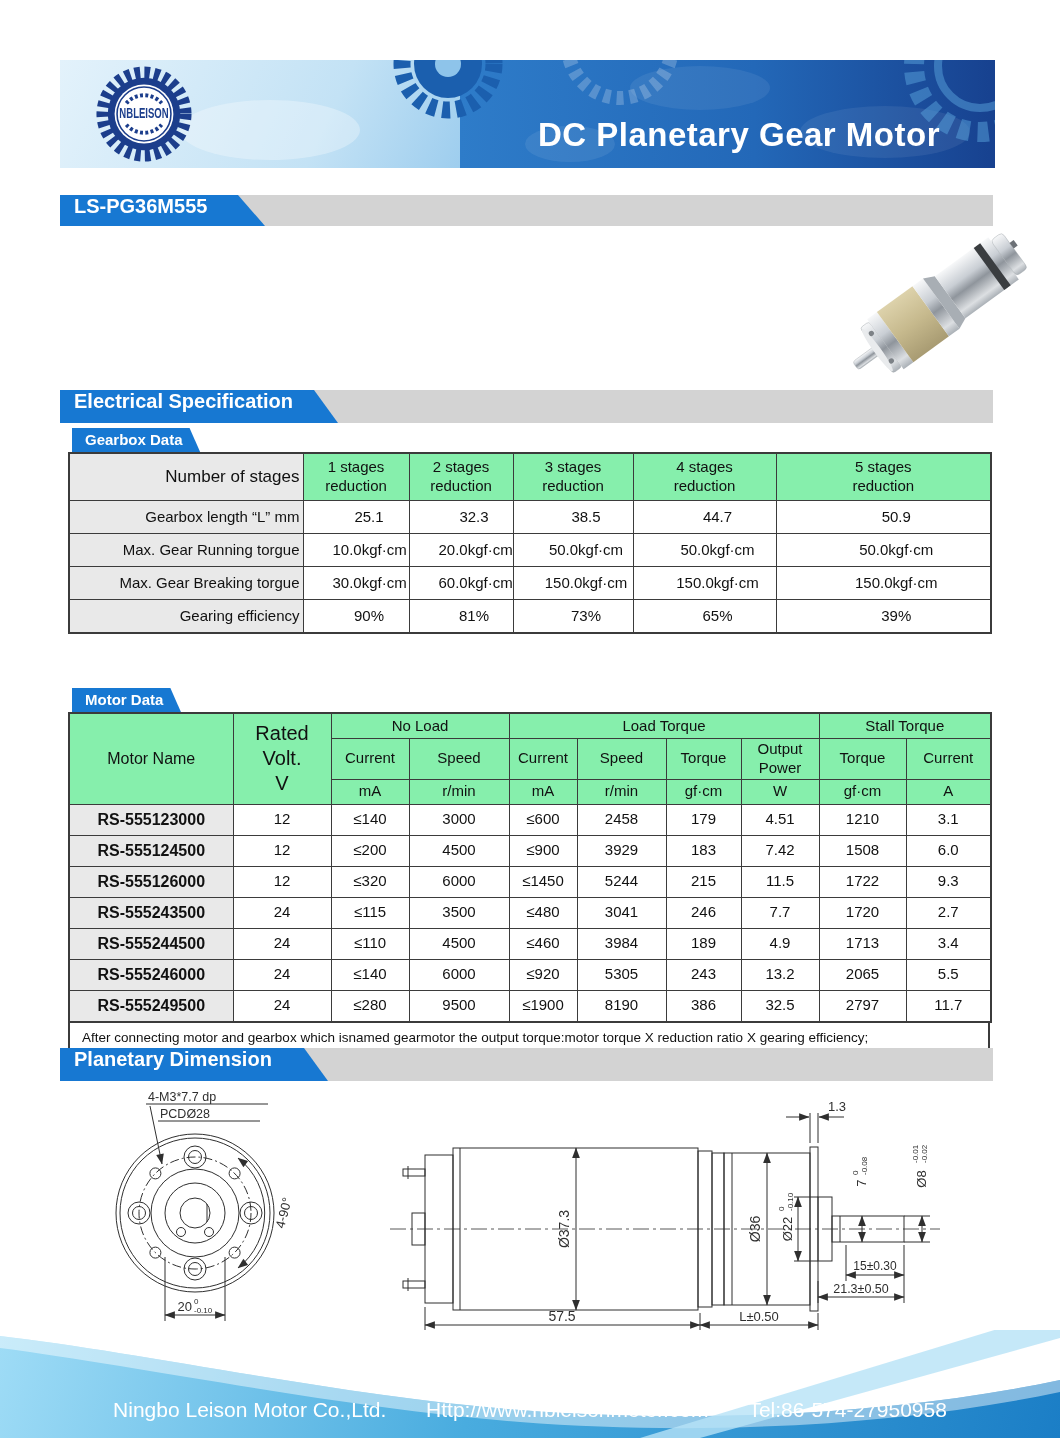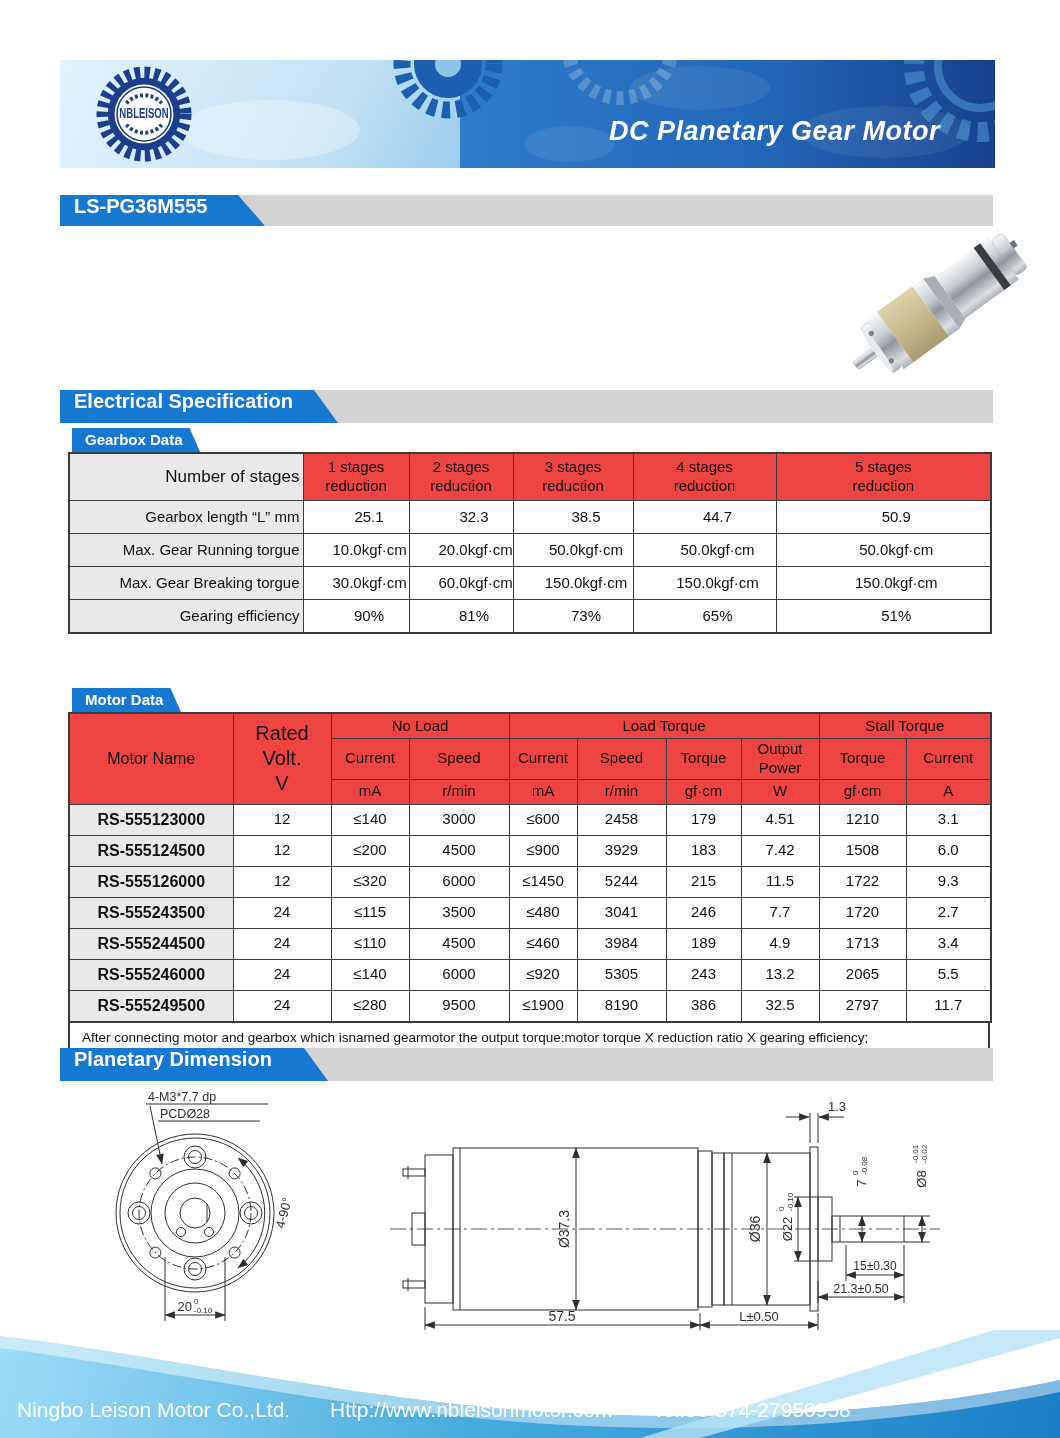--- a/index.html
+++ b/index.html
@@ -4,59 +4,59 @@
 <style>
   html,body{margin:0;padding:0;background:#fff;font-family:"Liberation Sans",sans-serif;}
   .page{position:relative;width:1060px;height:1438px;background:#fff;overflow:hidden;}
 
   
   .header-band{position:absolute;left:60px;top:60px;width:935px;height:108px;overflow:hidden;
     background:linear-gradient(115deg,#e3f2fb 0%,#c3e2f5 30%,#9dcdee 46%,#8ec4ea 50%);}
   .header-dark{position:absolute;left:400px;top:0;width:535px;height:108px;
     background:linear-gradient(90deg,#2e7cc9 0%,#2368b8 55%,#17418f 100%);}
   .header-deco{position:absolute;left:0;top:0;}
-  .header-title{position:absolute;right:55px;top:56px;color:#fff;font-size:27px;font-weight:bold;letter-spacing:.5px;z-index:4;font-style:italic;}
+  .header-title{position:absolute;right:55px;top:56px;color:#fff;font-size:33px;font-weight:bold;letter-spacing:.5px;z-index:4;}
   .logo-svg{position:absolute;left:35px;top:5px;z-index:5;}
 
   
   .model-band{position:absolute;left:60px;top:195px;width:933px;height:31px;background:#d3d3d3;}
   .ribbon{position:absolute;left:0;top:0;height:100%;background:#1778d2;color:#fff;font-weight:bold;
     display:flex;align-items:flex-start;padding-left:14px;box-sizing:border-box;}
   .model-ribbon{width:205px;font-size:20px;clip-path:polygon(0 0,calc(100% - 27px) 0,100% 100%,0 100%);}
   .section-band{position:absolute;left:60px;width:933px;height:33px;background:#d3d3d3;}
   .section-ribbon{font-size:20px;clip-path:polygon(0 0,calc(100% - 24px) 0,100% 100%,0 100%);}
   .tab{position:absolute;background:#1778d2;color:#fff;font-size:15px;font-weight:bold;height:24px;line-height:24px;
     padding:0 22px 10px 13px;clip-path:polygon(0 0,calc(100% - 15px) 0,100% 100%,0 100%);}
 
   
   .tblwrap{position:absolute;left:68px;width:922px;}
   table{border-collapse:collapse;width:922px;table-layout:fixed;border:2px solid #3b3b3b;color:#111;}
   td{border:1px solid #3b3b3b;text-align:center;vertical-align:middle;white-space:pre-line;
      padding:1px 3px;font-size:15px;line-height:1.25;background:#fff;}
   .lbl{text-align:right;padding-left:13px;background:#e9e9e9;}
-  .hd{background:#ef4444;text-align:center;}
+  .hd{background:#86efac;text-align:center;}
   .gb-hdr td{height:44px;}
   .gb-r0 td{height:42px;}
   .gb-r td{height:30px;padding-left:29px;}
   .mt-grp td{height:22px;}
   .mt-sub td{height:36px;}
   .mt-unit td{height:22px;}
   .mt-row td{height:28px;}
   .mn{font-weight:bold;font-size:16px;background:#e9e9e9;}
   .note{border:2px solid #3b3b3b;border-top:0;background:#fff;padding:5px 10px 6px 12px;
     font-size:13.5px;line-height:1.5;color:#111;}
 
   
   .draw{position:absolute;left:60px;top:1085px;}
   .draw text{fill:#2f2f2f;font-family:"Liberation Sans",sans-serif;}
 
   
   .footer{position:absolute;left:0;top:1330px;width:1060px;height:108px;
     background:linear-gradient(105deg,#9fdcf6 0%,#49acdf 45%,#1b7ec6 100%);}
-  .footer-text{position:absolute;left:0;bottom:16px;width:100%;color:#fff;font-size:21px;z-index:3;}
+  .footer-text{position:absolute;left:0;bottom:16px;width:100%;text-align:center;color:#fff;font-size:21px;z-index:3;}
   .footer-text span{margin:0 17px;}
 
   .photo{position:absolute;left:830px;top:222px;}
 </style>
 </head>
 <body>
 
 <div class="page">
 
   <div class="header-band">
@@ -186,21 +186,21 @@
         <td>150.0kgf·cm</td>
         <td>150.0kgf·cm</td>
         <td>150.0kgf·cm</td>
       </tr>
       <tr class="gb-r">
         <td class="lbl">Gearing efficiency</td>
         <td>90%</td>
         <td>81%</td>
         <td>73%</td>
         <td>65%</td>
-        <td>51%</td>
+        <td>39%</td>
       </tr>
     </tbody>
       </table>
   </div>
 
   <div class="tab" style="left:72px;top:688px;">
     <span>Motor Data</span>
   </div>
 
   <div class="tblwrap" style="top:712px;">

